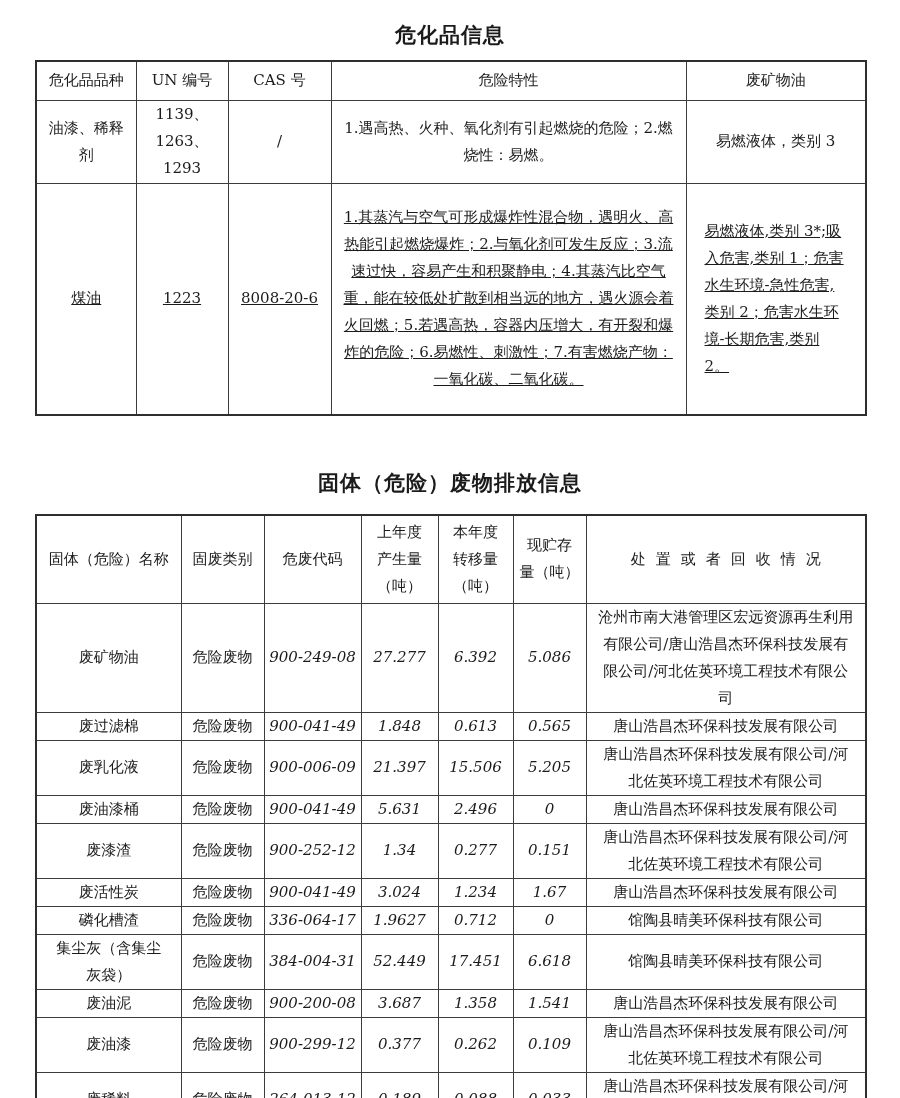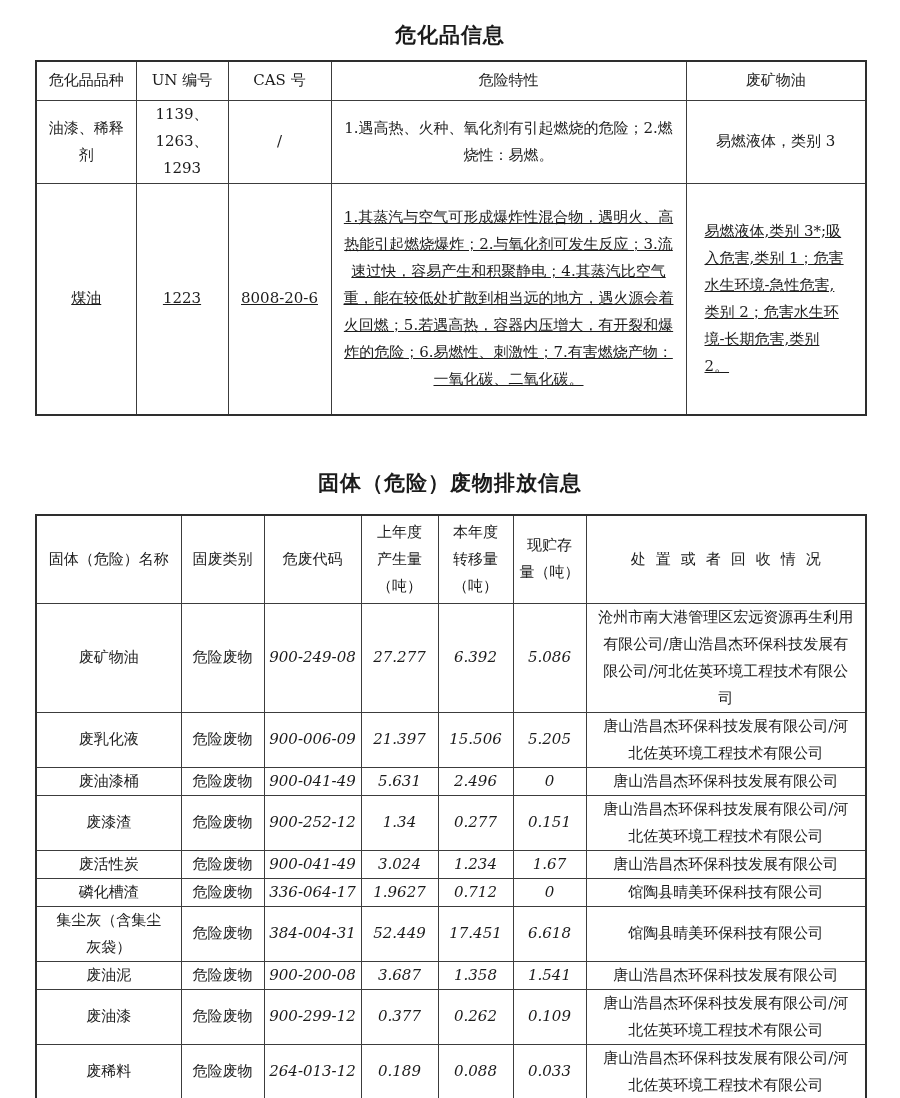--- a/index.html
+++ b/index.html
@@ -124,20 +124,29 @@
         <tr>
           <td class="name">废矿物油</td>
           <td>危险废物</td>
           <td class="code">900-249-08</td>
           <td class="num">27.277</td>
           <td class="num">6.392</td>
           <td class="num">5.086</td>
           <td class="disposal">沧州市南大港管理区宏远资源再生利用有限公司/唐山浩昌杰环保科技发展有限公司/河北佐英环境工程技术有限公司</td>
         </tr>
 
+        <tr>
+          <td class="name">废过滤棉</td>
+          <td>危险废物</td>
+          <td class="code">900-041-49</td>
+          <td class="num">1.848</td>
+          <td class="num">0.613</td>
+          <td class="num">0.565</td>
+          <td class="disposal">唐山浩昌杰环保科技发展有限公司</td>
+        </tr>
 
         <tr>
           <td class="name">废乳化液</td>
           <td>危险废物</td>
           <td class="code">900-006-09</td>
           <td class="num">21.397</td>
           <td class="num">15.506</td>
           <td class="num">5.205</td>
           <td class="disposal">唐山浩昌杰环保科技发展有限公司/河北佐英环境工程技术有限公司</td>
         </tr>

